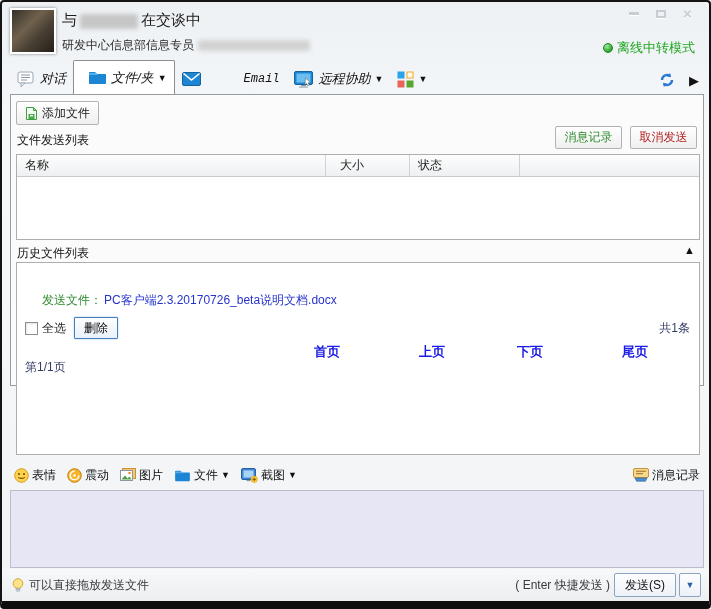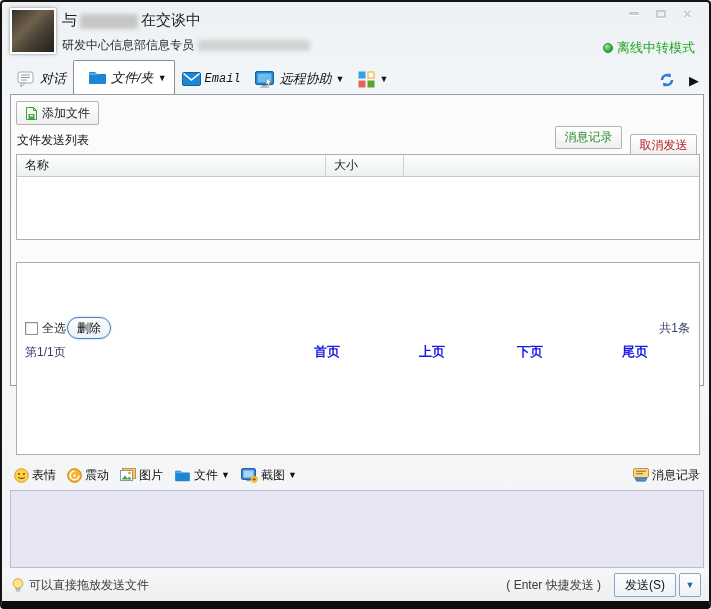--- a/index.html
+++ b/index.html
@@ -31,74 +31,74 @@
     color:var(--status-green,#1fa51f); font-size:13px; }
   .status-dot { width:10px; height:10px; border-radius:50%;
     background:radial-gradient(circle at 35% 30%,#a5e8a5,#2aa52a 70%); border:1px solid #1c8a1c; }
   
   .tabbar { position:absolute; left:0; top:58px; right:0; height:34px; display:flex; align-items:flex-end; padding:0 10px 0 8px; }
   .tab { display:inline-flex; align-items:center; gap:4px; padding:0 7px; height:30px; font-size:13px; color:#111; cursor:default;font-style:italic; }
   .tab.active { background:#fff; border:1px solid #8e8e8e; border-bottom:none; height:34px; border-radius:2px 2px 0 0; position:relative; z-index:2;padding-left:14px; }
   .tab .arrow { font-size:9px; color:#111; }
   .tabbar-right { margin-left:auto; display:flex; align-items:center; gap:14px; padding-bottom:6px; }
   .expand-glyph { font-size:13px; color:#111; }
-  .tlabel-email { font-family:"Liberation Mono","DejaVu Sans Mono",monospace; font-size:12px; }
+  .tlabel-email { font-family:"Liberation Mono","DejaVu Sans Mono",monospace; font-size:12px;margin-left:39px; }
   
   .main-panel { position:absolute; left:8px; top:92px; width:694px; height:292px;
     border:1px solid #979ca1; background:#fbfbfb; }
   .btn { display:inline-flex; align-items:center; justify-content:center; gap:4px;
     border:1px solid #b2b2b2; border-radius:2px; background:linear-gradient(180deg,#ffffff,#efefef);
     font-size:12px; color:#1a1a1a; cursor:default; }
   .add-file-btn { position:absolute; left:5px; top:6px; height:24px; padding:0 8px; }
   .send-list-title { position:absolute; left:6px; top:37px; font-size:12px; color:#111; }
   .send-file-btn { position:absolute; right:81px; top:31px; height:23px; width:67px; color:var(--send-green,#2e8b2e); }
-  .cancel-send-btn { position:absolute; right:6px; top:39px; height:23px; width:67px; color:var(--cancel-red,#b22222); }
+  .cancel-send-btn { position:absolute; right:6px; top:31px; height:23px; width:67px; color:var(--cancel-red,#b22222); }
   .file-table { position:absolute; left:5px; top:59px; width:684px; height:86px; border:1px solid #aeaeae; background:#fff; }
   .file-table-header { display:flex; height:22px; background:linear-gradient(180deg,#fdfdfd,#edf0f2);
     border-bottom:1px solid #c9c9c9; font-size:12px; color:#222; }
   .th { display:flex; align-items:center; padding-left:8px; border-right:1px solid #d2d2d2; }
-  .th-name { width:309px; } .th-size { width:78px; } .th-status { width:110px; } .th-extra { flex:1; border-right:none; }
+  .th-name { width:309px; } .th-size { width:78px;margin-left:6px; } .th-status { width:110px; } .th-extra { flex:1; border-right:none; }
   .file-table-body { height:62px; background:#fff; }
   .history-header { position:absolute; left:0; top:148px; width:100%; height:19px; }
   .history-title { position:absolute; left:6px; top:2px; font-size:12px; color:#111; }
   .collapse-btn { position:absolute; right:8px; top:1px; font-size:11px; color:#111; cursor:default; }
   .history-box { position:absolute; left:5px; top:167px; width:684px; height:193px; border:1px solid #aeaeae; background:#fff; overflow:hidden; }
   .hist-row1 { position:absolute; left:0; top:0; width:100%; height:24px;
     background:var(--highlight-yellow,#ffffcc); border-bottom:1px solid #f0f0d0; display:flex; align-items:center; }
   .cb { width:13px; height:13px; background:#fff; border:1px solid #8f8f8f; box-shadow:inset 1px 1px 2px #e2e2e2; flex:none; }
   .hist-cb { margin-left:6px; margin-right:6px; }
   .hist-date { color:var(--date-red,#a04545); font-size:12px; }
   .hist-arrow { color:var(--date-red,#a04545); font-size:12px; }
   .hist-row2 { position:absolute; left:0; top:24px; width:100%; height:26px; display:flex; align-items:center; padding-left:25px; }
   .file-label { color:var(--file-label-green,#2e8b2e); font-size:12px; }
   .file-name { color:var(--filename-blue,#2633cc); font-size:12px; margin-left:2px; cursor:default; }
   .hist-controls { position:absolute; left:0; top:53px; width:100%; height:24px; display:flex; align-items:center; }
   .select-all-cb { margin-left:8px; margin-right:4px; }
   .select-all-label { font-size:12px; color:#222; }
-  .delete-btn { margin-left:1px; height:22px; padding:0 9px; border:1px solid #4a7ebb;
-    border-radius:11px; background:linear-gradient(180deg,#fdfdfd,#e9f1fa); box-shadow:0 0 2px #8fc0ea; font-size:12px; }
+  .delete-btn { margin-left:8px; height:22px; padding:0 9px; border:1px solid #4a7ebb;
+    border-radius:1px; background:linear-gradient(180deg,#fdfdfd,#e9f1fa); box-shadow:0 0 2px #8fc0ea; font-size:12px; }
   .total-count { position:absolute; right:9px; top:57px; font-size:12px; color:#343d66; }
   .hist-pager { position:absolute; left:0; top:78px; width:100%; height:22px; }
-  .page-indicator { position:absolute; left:8px; top:3px; font-size:12px; color:#343d66; }
+  .page-indicator { position:absolute; left:8px; top:18px; font-size:12px; color:#343d66; }
   .pager-link { position:absolute; top:2px; font-size:13px; font-weight:bold; color:var(--link-blue,#1a1ae6); cursor:default; }
   .pl-first { left:297px; } .pl-prev { left:402px; } .pl-next { left:500px; } .pl-last { left:605px; }
   
   .composer-bar { position:absolute; left:8px; top:459px; width:694px; height:28px; display:flex; align-items:center; gap:11px; padding:0 4px; }
   .ctool { display:inline-flex; align-items:center; gap:3px; font-size:12px; color:#111; cursor:default; }
   .ctool .arrow { font-size:9px; color:#111; }
   .composer-right { margin-left:auto; display:inline-flex; align-items:center; gap:3px; font-size:12px; color:#111; cursor:default; }
   
   .message-input { position:absolute; left:8px; top:488px; width:694px; height:78px;
     background:var(--input-lavender,#e6e6f5); border:1px solid #bcbcce; }
   
   .statusbar { position:absolute; left:0; top:567px; width:100%; height:32px;
     background:linear-gradient(180deg,#f7f8f9,#eceef0); display:flex; align-items:center; }
   .hint-area { display:flex; align-items:center; gap:5px; margin-left:10px; color:#3a3a3a; font-size:12px; }
   .enter-hint { margin-left:auto; color:#3a3a3a; font-size:12px; }
-  .send-btn { margin-left:13px; width:62px; height:24px; border:1px solid #8aa4c4;
+  .send-btn { margin-left:4px; width:62px; height:24px; border:1px solid #8aa4c4;
     border-radius:2px; background:linear-gradient(180deg,#fdfdfd,#edf2f8); font-size:12px; color:#111;
     display:inline-flex; align-items:center; justify-content:center; cursor:default; }
   .send-dd-btn { margin-left:3px; margin-right:8px; width:22px; height:24px; border:1px solid #8aa4c4;
     border-radius:2px; background:linear-gradient(180deg,#fdfdfd,#edf2f8);
     display:inline-flex; align-items:center; justify-content:center; cursor:default; }
   .send-dd-btn .arrow { font-size:9px; color:#2b5fa8; }
   .icon { display:inline-flex; align-items:center; justify-content:center; flex:none; }
 </style>
 </head>
 <body>
@@ -214,27 +214,36 @@
         <span>消息记录</span>
       </button>
     <button class="btn cancel-send-btn">
         <span>取消发送</span>
       </button>
 
     <div class="file-table">
       <div class="file-table-header">
         <div class="th th-name">名称</div>
         <div class="th th-size">大小</div>
+        <div class="th th-status">状态</div>
         <div class="th th-extra"></div>
       </div>
       <div class="file-table-body"></div>
     </div>
 
+    <div class="history-header">
+      <span class="history-title">历史文件列表</span>
+      <span class="collapse-btn">▲</span>
+    </div>
 
     <div class="history-box">
+      <div class="hist-row2">
+        <span class="file-label">发送文件：</span>
+        <span class="file-name">PC客户端2.3.20170726_beta说明文档.docx</span>
+      </div>
       <div class="hist-controls">
         <span class="cb select-all-cb"></span>
         <span class="select-all-label">全选</span>
         <button class="delete-btn"><span>删除</span></button>
       </div>
       <div class="total-count">共1条</div>
       <div class="hist-pager">
         <span class="page-indicator">第1/1页</span>
         <span class="pager-link pl-first">首页</span>
         <span class="pager-link pl-prev">上页</span>

